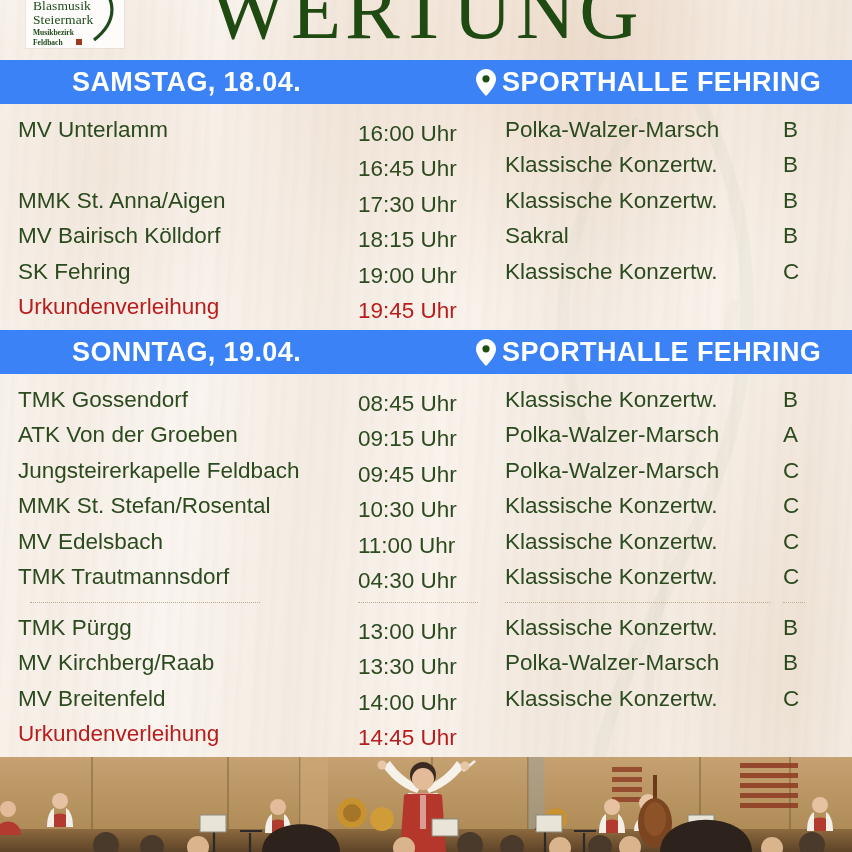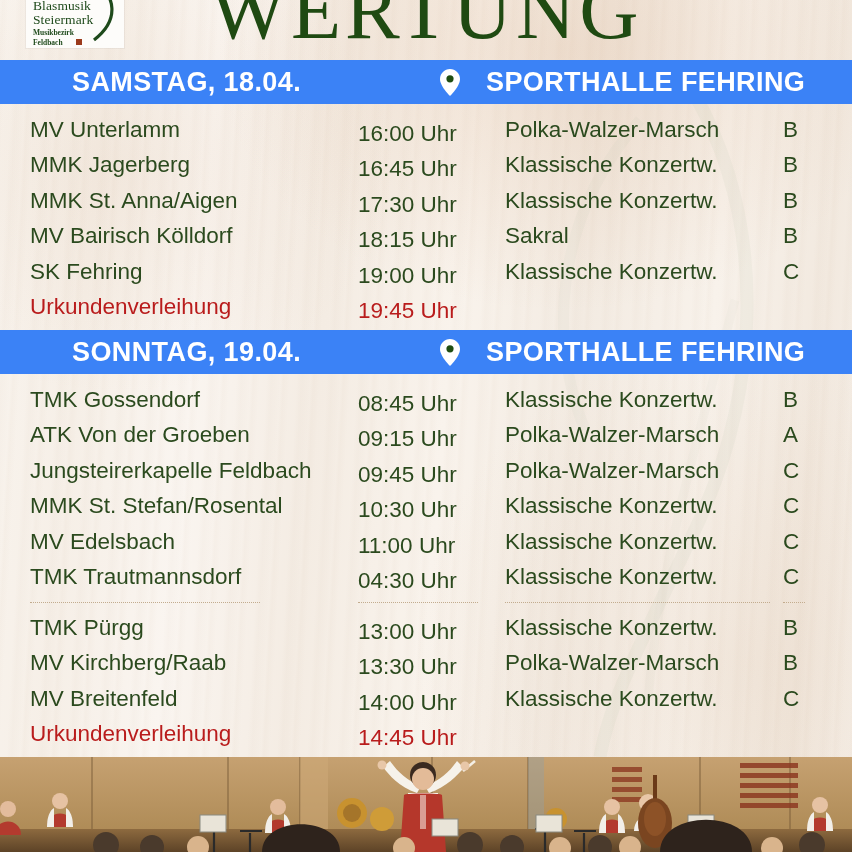--- a/index.html
+++ b/index.html
@@ -140,24 +140,24 @@
   .daybar-date {
     position: absolute;
     left: 72px;
     font-size: 27px;
     font-weight: bold;
     letter-spacing: 0.4px;
     white-space: nowrap;
   }
   .daybar-venue-wrap {
     position: absolute;
-    left: 440px;
+    left: 476px;
     display: flex;
     align-items: center;
-    gap: 26px;
+    gap: 6px;
     white-space: nowrap;
   }
   .pin-icon {
     display: block;
     width: 20px;
     height: 27px;
     flex: 0 0 auto;
   }
   .daybar-venue {
     font-size: 27px;
@@ -174,21 +174,21 @@
     position: relative;
     height: 35.5px;
     display: flex;
     align-items: center;
     color: #2b4a1e;
     font-size: 22.5px;
   }
   .row.accent { color: #b91c1c; }
   .c-band {
     position: absolute;
-    left: 30px;
+    left: 18px;
     width: 330px;
     white-space: nowrap;
     overflow: hidden;
   }
   .c-time {
     position: absolute;
     left: 358px;
     width: 140px;
     white-space: nowrap;
     margin-top: 8px;
@@ -276,21 +276,20 @@
         </div>
       </div>
       <div class="rows" style="top: 112px;">
         <div class="row">
           <div class="c-band">MV Unterlamm</div>
           <div class="c-time">16:00 Uhr</div>
           <div class="c-cat">Polka-Walzer-Marsch</div>
           <div class="c-grade">B</div>
         </div>
         <div class="row">
-          <div class="c-band">MMK Jagerberg</div>
           <div class="c-time">16:45 Uhr</div>
           <div class="c-cat">Klassische Konzertw.</div>
           <div class="c-grade">B</div>
         </div>
         <div class="row">
           <div class="c-band">MMK St. Anna/Aigen</div>
           <div class="c-time">17:30 Uhr</div>
           <div class="c-cat">Klassische Konzertw.</div>
           <div class="c-grade">B</div>
         </div>

